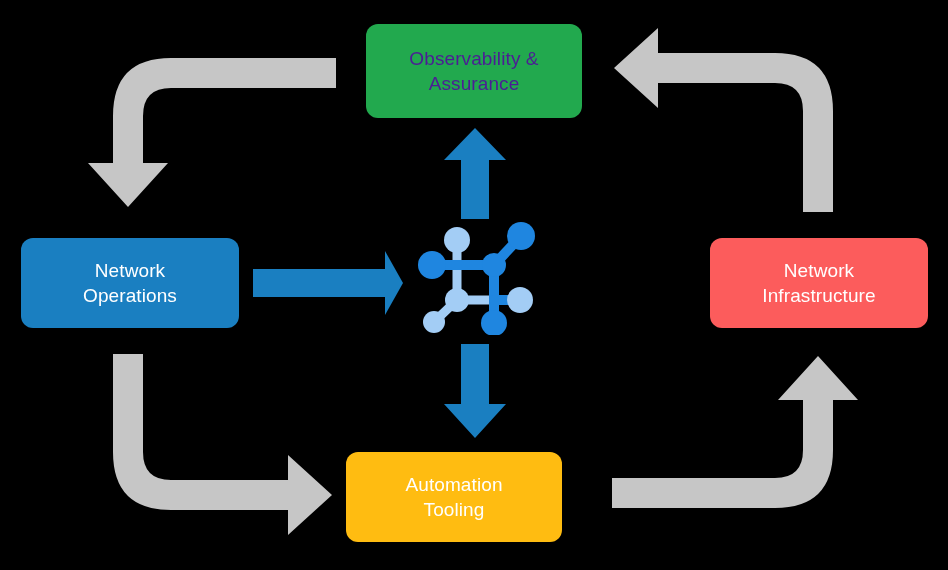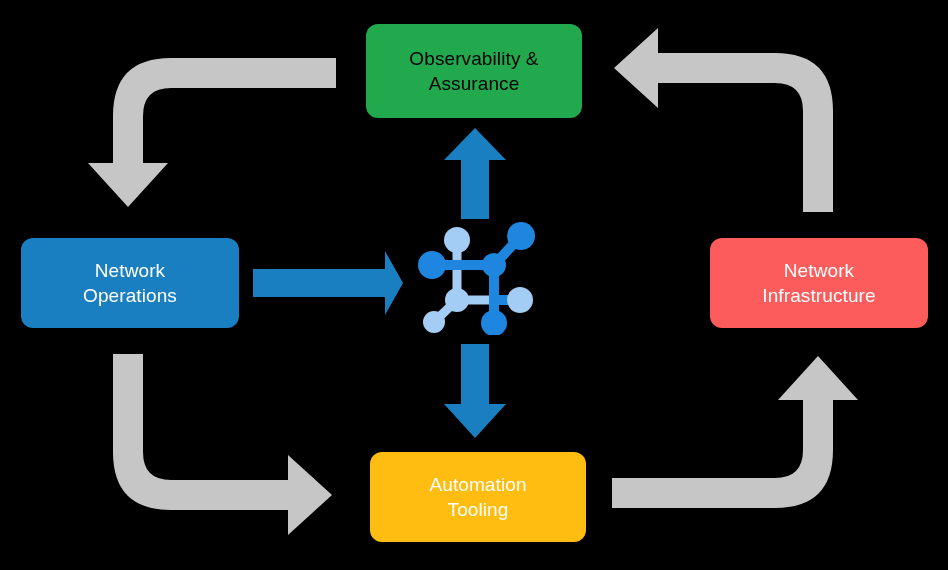--- a/index.html
+++ b/index.html
@@ -57,21 +57,21 @@
     width: 218px;
     height: 90px;
   }
   #box-network-infrastructure {
     left: 710px;
     top: 238px;
     width: 218px;
     height: 90px;
   }
   #box-automation-tooling {
-    left: 370px;
+    left: 346px;
     top: 452px;
     width: 216px;
     height: 90px;
   }
   #center-network-icon {
     position: absolute;
     left: 415px;
     top: 215px;
     width: 120px;
     height: 120px;
@@ -195,21 +195,21 @@
 
     <g fill="#1f86e0">
       <circle cx="17" cy="50" r="14"></circle>
       <circle cx="106" cy="21" r="14"></circle>
       <circle cx="79" cy="50" r="12"></circle>
       <circle cx="79" cy="108" r="13"></circle>
     </g>
   </svg>
 
   <div class="node-box" id="box-observability" style="background:#22a94e">
-    <span class="node-label" style="color: #000000;">Observability &amp;
+    <span class="node-label" style="color: #4c1d95;">Observability &amp;
 Assurance</span>
   </div>
 
   <div class="node-box" id="box-network-operations" style="background:#1a7fc1">
     <span class="node-label" style="color: rgb(255, 255, 255);">Network
 Operations</span>
   </div>
 
   <div class="node-box" id="box-network-infrastructure" style="background:#fc5c5c">
     <span class="node-label" style="color: rgb(255, 255, 255);">Network

